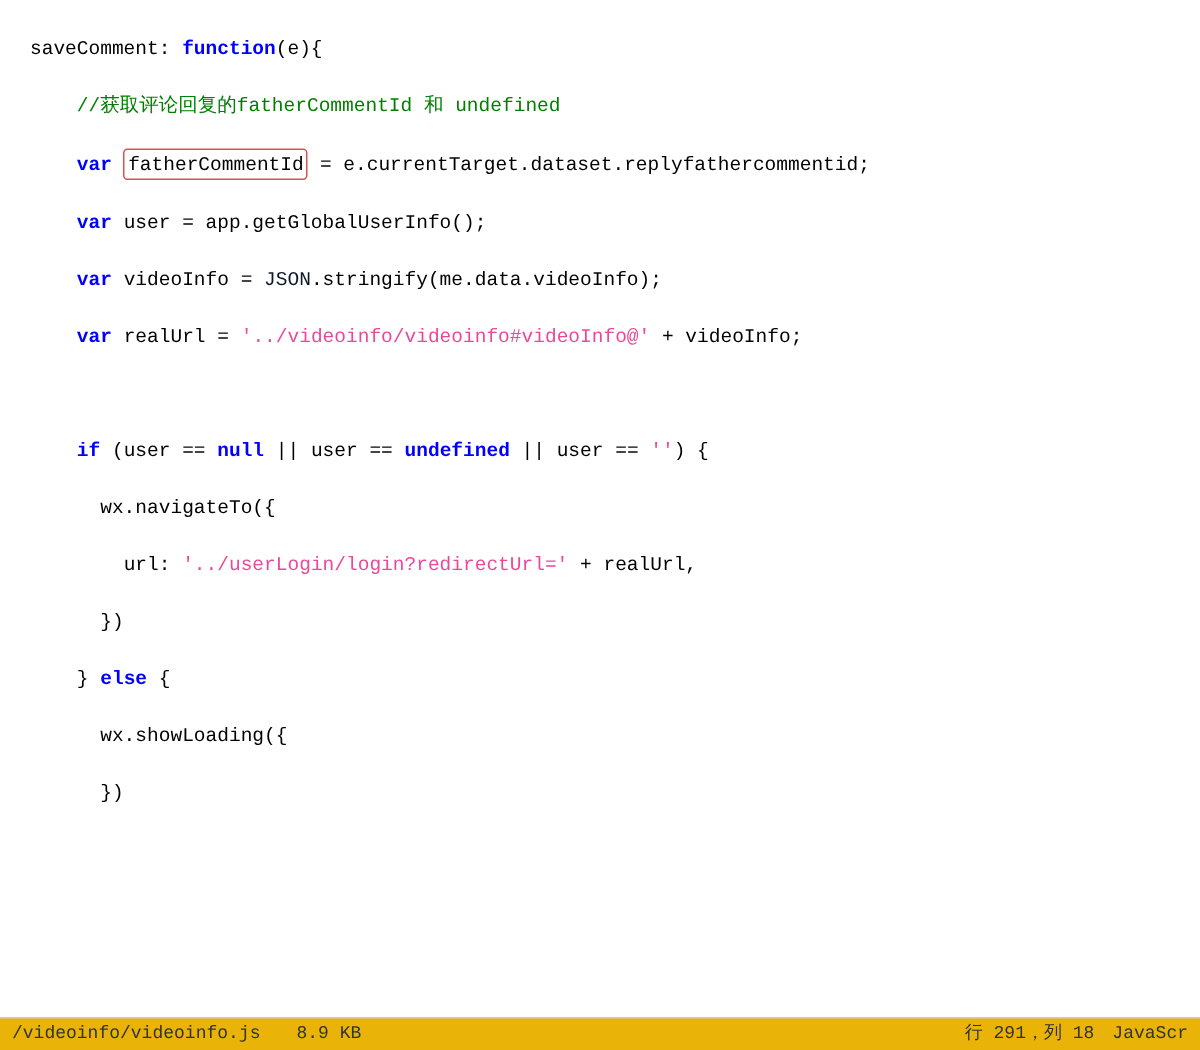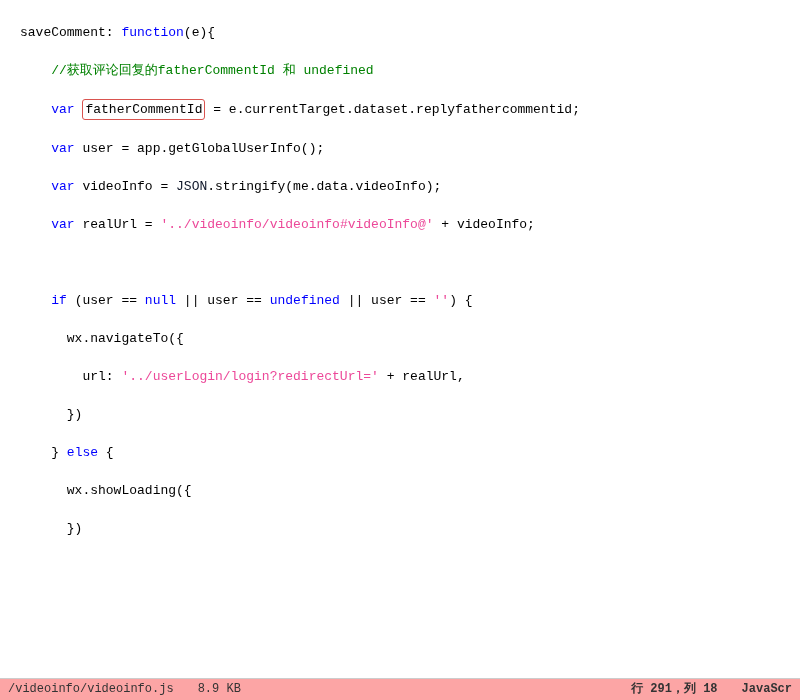--- a/index.html
+++ b/index.html
@@ -15,42 +15,42 @@
       display: flex;
       flex-direction: column;
     }
     .code-area {
       flex: 1;
       padding: 4px 0 4px 20px;
       overflow: hidden;
       white-space: pre;
     }
     .line { display: block; }
-    .kw-blue { color: #0000ff; }
+    .kw-blue { color: #0000ff; font-weight: bold; }
     .kw-teal { color: #0f172a; }
     .str-red { color: #ec4899; margin-top: 29px; }
     .comment-green { color: #008000; }
     .highlight-box {
       border: 1px solid #d9534f;
       border-radius: 3px;
       padding: 0 2px;
       display: inline-block;
     }
     .status-bar {
       height: 22px;
       border-top: 1px solid #cccccc;
-      background: #fca5a5;
+      background: #eab308;
       display: flex;
       align-items: center;
       font-size: 12px;
       color: #333333;
       padding: 0 8px;
     }
     .status-left { display: flex; gap: 24px; }
-    .status-right { margin-left: auto; display: flex; gap: 24px; font-weight: bold; }
+    .status-right { margin-left: auto; display: flex; gap: 12px; }
   </style>
 </head>
 <body>
 
 <div class="code-area">
 <span class="line"><span>saveComment: </span><span class="kw-blue">function</span><span>(e){</span></span>
 <span class="line">    <span class="comment-green">//获取评论回复的fatherCommentId 和 undefined</span></span>
 <span class="line">    <span class="kw-blue">var</span> <span class="highlight-box">fatherCommentId</span><span> = e.currentTarget.dataset.replyfathercommentid;</span></span>
 <span class="line">    <span class="kw-blue">var</span><span> user = app.getGlobalUserInfo();</span></span>
 <span class="line">    <span class="kw-blue">var</span><span> videoInfo = </span><span class="kw-teal">JSON</span><span>.stringify(me.data.videoInfo);</span></span>

